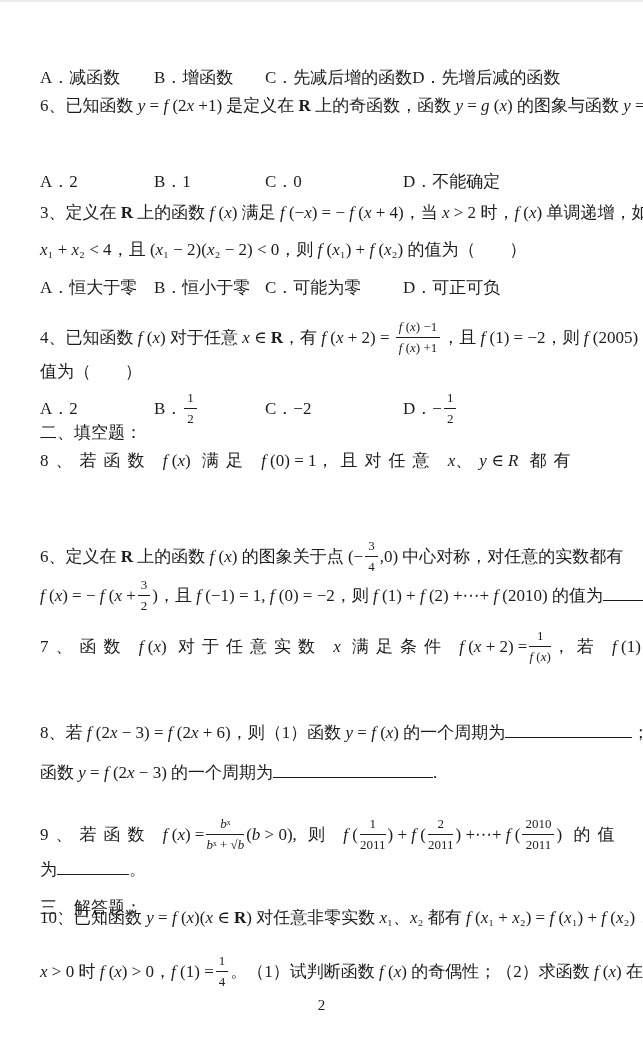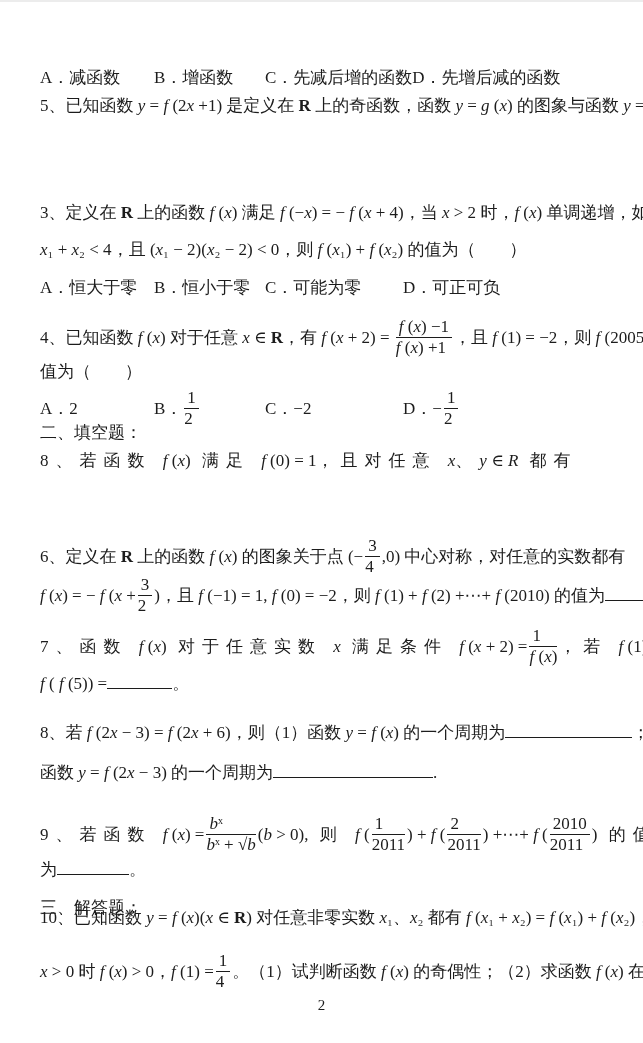--- a/index.html
+++ b/index.html
@@ -12,52 +12,52 @@
   .line{
     position:absolute;left:40px;margin:0;font-size:17px;line-height:25px;
     white-space:nowrap;
   }
   .tall{line-height:46px;}
   .cn{font-family:"Liberation Serif","DejaVu Serif",serif;}
   .m{font-family:"Liberation Serif","DejaVu Serif",serif;}
   .m i{font-style:italic;}
   .mb{font-weight:bold;font-family:"Liberation Serif","DejaVu Serif",serif;}
   .frac{
-    display:inline-block;vertical-align:middle;text-align:left;
-    font-size:17px;line-height:18px;margin:14px 2px;transform:translateY(-2px);
+    display:inline-block;vertical-align:middle;text-align:center;
+    font-size:13px;line-height:18px;margin:14px 2px;transform:translateY(-2px);
   }
   .frac .fn{display:block;border-bottom:1px solid #1c1c1c;padding:0 3px 1px;}
   .frac .fd{display:block;padding-top:1px;}
   .frac i{font-style:italic;}
   .blank{display:inline-block;border-bottom:1px solid #1c1c1c;height:17px;vertical-align:baseline;}
   .oc{display:inline-block;}
   .oc1{min-width:114px;}
   .oc2{min-width:111px;}
   .oc3{min-width:138px;}
   .spread .cn{letter-spacing:7px;}
   .pageno{left:0;width:643px;text-align:center;font-size:15px;}
 </style>
 </head>
 <body>
 
 <div class="doc">
   <p class="line" style="top:63px"><span class="oc oc1"><span class="cn">A．减函数</span></span><span class="oc oc2"><span class="cn">B．增函数</span></span><span class="oc oc3"><span class="cn">C．先减后增的函数</span></span><span class="oc oc4"><span class="cn">D．先增后减的函数</span></span></p>
-  <p class="line" style="top:91px"><span class="cn">5、已知函数 </span><span class="m"><i>y</i> = <i>f</i> (2<i>x</i> +1)</span><span class="cn"> 是定义在 </span><span class="mb">R</span><span class="cn"> 上的奇函数，函数 </span><span class="m"><i>y</i> = <i>g</i> (<i>x</i>)</span><span class="cn"> 的图象与函数 </span><span class="m"><i>y</i> =  ()</span></p>
+  <p class="line" style="top:91px"><span class="cn">6、已知函数 </span><span class="m"><i>y</i> = <i>f</i> (2<i>x</i> +1)</span><span class="cn"> 是定义在 </span><span class="mb">R</span><span class="cn"> 上的奇函数，函数 </span><span class="m"><i>y</i> = <i>g</i> (<i>x</i>)</span><span class="cn"> 的图象与函数 </span><span class="m"><i>y</i> =  ()</span></p>
+  <p class="line" style="top:167px"><span class="oc oc1"><span class="cn">A．2</span></span><span class="oc oc2"><span class="cn">B．1</span></span><span class="oc oc3"><span class="cn">C．0</span></span><span class="oc oc4"><span class="cn">D．不能确定</span></span></p>
   <p class="line" style="top:198px"><span class="cn">3、定义在 </span><span class="mb">R</span><span class="cn"> 上的函数 </span><span class="m"><i>f</i> (<i>x</i>)</span><span class="cn"> 满足 </span><span class="m"><i>f</i> (−<i>x</i>) = − <i>f</i> (<i>x</i> + 4)</span><span class="cn">，当 </span><span class="m"><i>x</i> &gt; 2</span><span class="cn"> 时，</span><span class="m"><i>f</i> (<i>x</i>)</span><span class="cn"> 单调递增，如果</span></p>
   <p class="line" style="top:235px"><span class="m"><i>x</i>₁ + <i>x</i>₂ &lt; 4</span><span class="cn">，且 </span><span class="m">(<i>x</i>₁ − 2)(<i>x</i>₂ − 2) &lt; 0</span><span class="cn">，则 </span><span class="m"><i>f</i> (<i>x</i>₁) + <i>f</i> (<i>x</i>₂)</span><span class="cn"> 的值为（　　）</span></p>
   <p class="line" style="top:273px"><span class="oc oc1"><span class="cn">A．恒大于零</span></span><span class="oc oc2"><span class="cn">B．恒小于零</span></span><span class="oc oc3"><span class="cn">C．可能为零</span></span><span class="oc oc4"><span class="cn">D．可正可负</span></span></p>
   <p class="line tall" style="top:304px"><span class="cn">4、已知函数 </span><span class="m"><i>f</i> (<i>x</i>)</span><span class="cn"> 对于任意 </span><span class="m"><i>x</i> ∈ </span><span class="mb">R</span><span class="cn">，有 </span><span class="m"><i>f</i> (<i>x</i> + 2) = </span><span class="frac"><span class="fn"><i>f</i> (<i>x</i>) −1</span><span class="fd"><i>f</i> (<i>x</i>) +1</span></span><span class="cn">，且 </span><span class="m"><i>f</i> (1) = −2</span><span class="cn">，则 </span><span class="m"><i>f</i> (2005)</span></p>
   <p class="line" style="top:357px"><span class="cn">值为（　　）</span></p>
   <p class="line tall" style="top:375px"><span class="oc oc1"><span class="cn">A．2</span></span><span class="oc oc2"><span class="cn">B．</span><span class="frac"><span class="fn">1</span><span class="fd">2</span></span></span><span class="oc oc3"><span class="cn">C．</span><span class="m">−2</span></span><span class="oc oc4"><span class="cn">D．</span><span class="m">−</span><span class="frac"><span class="fn">1</span><span class="fd">2</span></span></span></p>
   <p class="line" style="top:418px"><span class="cn">二、填空题：</span></p>
   <p class="line spread" style="top:446px"><span class="cn">8、若函数 </span><span class="m"><i>f</i> (<i>x</i>)</span><span class="cn"> 满足 </span><span class="m"><i>f</i> (0) = 1</span><span class="cn">，且对任意 </span><span class="m"><i>x</i></span><span class="cn">、</span><span class="m"><i>y</i> ∈ <i>R</i></span><span class="cn"> 都有</span></p>
   <p class="line tall" style="top:523px"><span class="cn">6、定义在 </span><span class="mb">R</span><span class="cn"> 上的函数 </span><span class="m"><i>f</i> (<i>x</i>)</span><span class="cn"> 的图象关于点 </span><span class="m">(−</span><span class="frac"><span class="fn">3</span><span class="fd">4</span></span><span class="m">,0)</span><span class="cn"> 中心对称，对任意的实数都有</span></p>
   <p class="line tall" style="top:562px"><span class="m"><i>f</i> (<i>x</i>) = − <i>f</i> (<i>x</i> +</span><span class="frac"><span class="fn">3</span><span class="fd">2</span></span><span class="m">)</span><span class="cn">，且 </span><span class="m"><i>f</i> (−1) = 1, <i>f</i> (0) = −2</span><span class="cn">，则 </span><span class="m"><i>f</i> (1) + <i>f</i> (2) +⋯+ <i>f</i> (2010)</span><span class="cn"> 的值为</span><span class="blank" style="width: 83px;"></span></p>
   <p class="line tall spread" style="top:613px"><span class="cn">7、函数 </span><span class="m"><i>f</i> (<i>x</i>)</span><span class="cn"> 对于任意实数 </span><span class="m"><i>x</i></span><span class="cn"> 满足条件 </span><span class="m"><i>f</i> (<i>x</i> + 2) =</span><span class="frac"><span class="fn">1</span><span class="fd"><i>f</i> (<i>x</i>)</span></span><span class="cn">，若 </span><span class="m"><i>f</i> (1) = −5,</span></p>
-  <p class="line" style="top:669px"><span class="m"><i>f</i> ( <i>f</i> (5)) =</span><span class="blank" style="width: 65px;"></span><span class="cn">。</span></p>
   <p class="line" style="top:718px"><span class="cn">8、若 </span><span class="m"><i>f</i> (2<i>x</i> − 3) = <i>f</i> (2<i>x</i> + 6)</span><span class="cn">，则（1）函数 </span><span class="m"><i>y</i> = <i>f</i> (<i>x</i>)</span><span class="cn"> 的一个周期为</span><span class="blank" style="width: 127px;"></span><span class="cn">；（2）</span></p>
   <p class="line" style="top:758px"><span class="cn">函数 </span><span class="m"><i>y</i> = <i>f</i> (2<i>x</i> − 3)</span><span class="cn"> 的一个周期为</span><span class="blank" style="width: 160px;"></span><span class="cn">.</span></p>
   <p class="line tall spread" style="top:801px"><span class="cn">9、若函数 </span><span class="m"><i>f</i> (<i>x</i>) =</span><span class="frac"><span class="fn"><i>b</i>ˣ</span><span class="fd"><i>b</i>ˣ + √<i>b</i></span></span><span class="m">(<i>b</i> &gt; 0),</span><span class="cn"> 则 </span><span class="m"><i>f</i> (</span><span class="frac"><span class="fn">1</span><span class="fd">2011</span></span><span class="m">) + <i>f</i> (</span><span class="frac"><span class="fn">2</span><span class="fd">2011</span></span><span class="m">) +⋯+ <i>f</i> (</span><span class="frac"><span class="fn">2010</span><span class="fd">2011</span></span><span class="m">)</span><span class="cn"> 的值</span></p>
   <p class="line" style="top:855px"><span class="cn">为</span><span class="blank" style="width: 72px;"></span><span class="cn">。</span></p>
   <p class="line" style="top:893px"><span class="cn">三、解答题：</span></p>
   <p class="line" style="top:903px"><span class="cn">10、已知函数 </span><span class="m"><i>y</i> = <i>f</i> (<i>x</i>)(<i>x</i> ∈ </span><span class="mb">R</span><span class="m">)</span><span class="cn"> 对任意非零实数 </span><span class="m"><i>x</i>₁</span><span class="cn">、</span><span class="m"><i>x</i>₂</span><span class="cn"> 都有 </span><span class="m"><i>f</i> (<i>x</i>₁ + <i>x</i>₂) = <i>f</i> (<i>x</i>₁) + <i>f</i> (<i>x</i>₂)</span><span class="cn">，且</span></p>
   <p class="line tall" style="top:938px"><span class="m"><i>x</i> &gt; 0</span><span class="cn"> 时 </span><span class="m"><i>f</i> (<i>x</i>) &gt; 0</span><span class="cn">，</span><span class="m"><i>f</i> (1) =</span><span class="frac"><span class="fn">1</span><span class="fd">4</span></span><span class="cn">。（1）试判断函数 </span><span class="m"><i>f</i> (<i>x</i>)</span><span class="cn"> 的奇偶性；（2）求函数 </span><span class="m"><i>f</i> (<i>x</i>)</span><span class="cn"> 在 </span></p>
   <p class="line pageno" style="top:991px"><span class="cn">2</span></p>
 </div>
 

